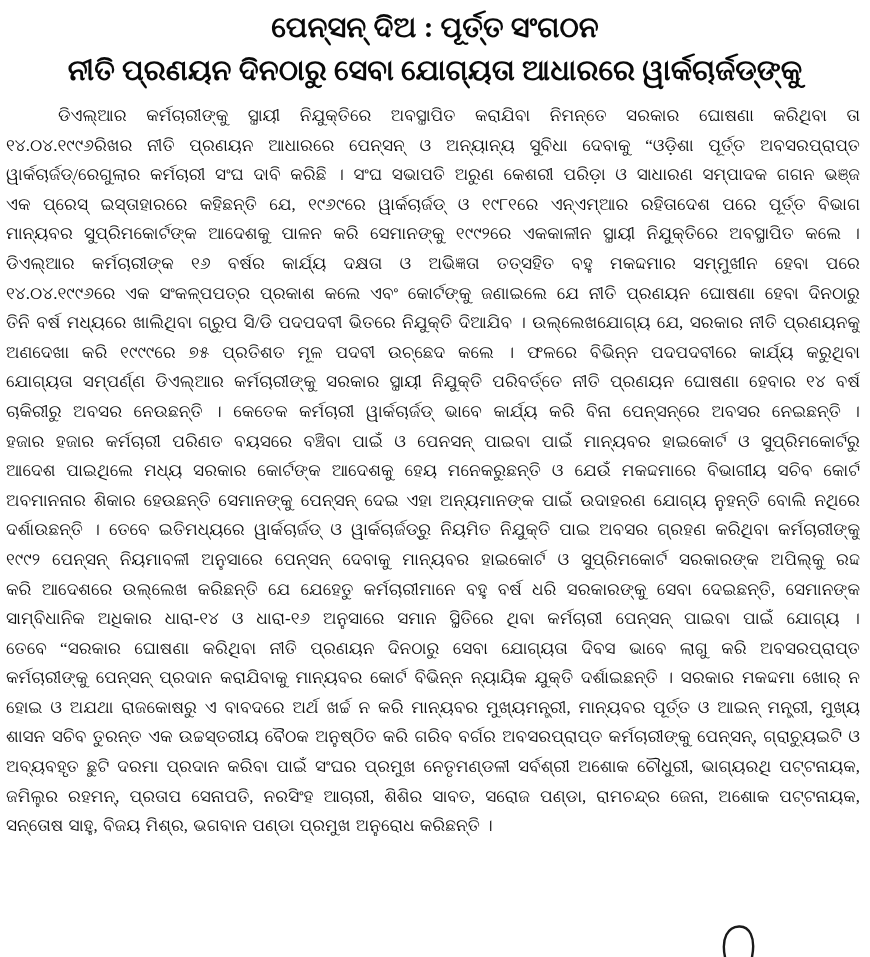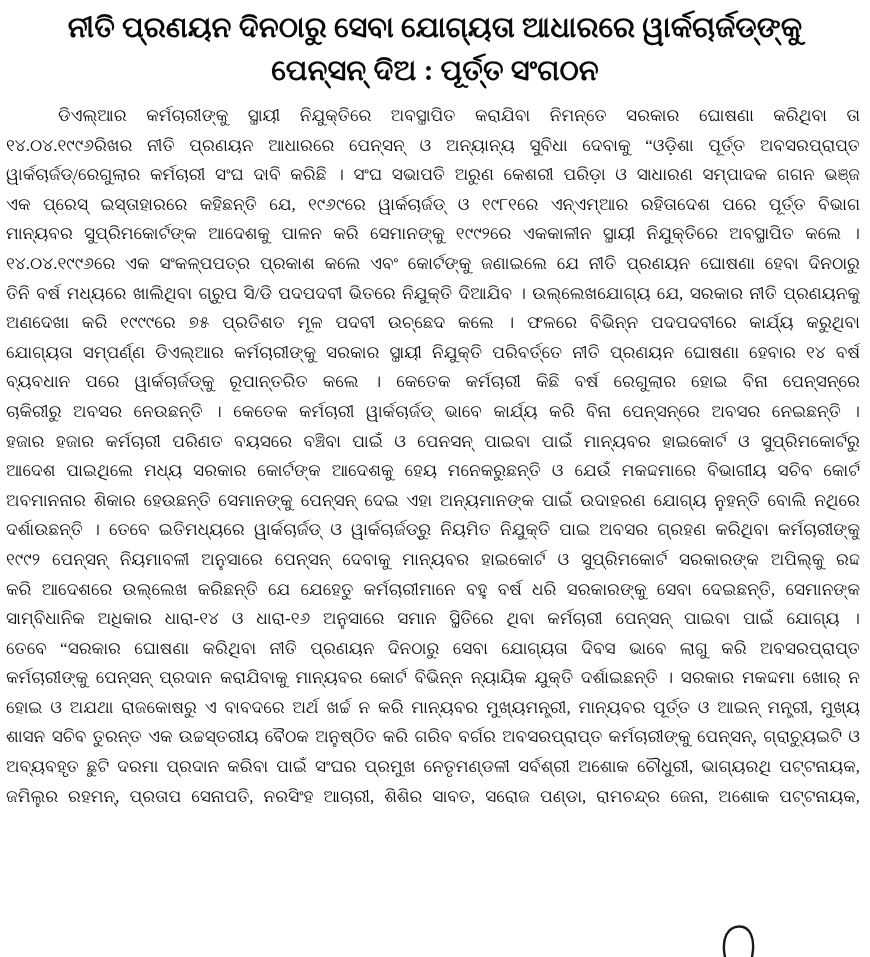--- a/index.html
+++ b/index.html
@@ -50,49 +50,50 @@
     height: 33px;
   }
   .hand-mark svg { display: block; width: 100%; height: 100%; }
 </style>
 </head>
 <body>
 
 <div class="page">
 
   <div class="headline">
+    <span class="hline">ପେନ୍ସନ୍  ଦିଅ : ପୂର୍ତ୍ତ ସଂଗଠନ</span>
     <span class="hline">ନୀତି ପ୍ରଣୟନ ଦିନଠାରୁ ସେବା ଯୋଗ୍ୟତା ଆଧାରରେ ୱାର୍କଚାର୍ଜଡ୍ଙ୍କୁ</span>
-    <span class="hline">ପେନ୍ସନ୍  ଦିଅ : ପୂର୍ତ୍ତ ସଂଗଠନ</span>
   </div>
 
   <div class="article-body">
       <div class="bodyline first">ଡିଏଲ୍ଆର କର୍ମଚାରୀଙ୍କୁ ସ୍ଥାୟୀ ନିଯୁକ୍ତିରେ ଅବସ୍ଥାପିତ କରାଯିବା ନିମନ୍ତେ ସରକାର ଘୋଷଣା କରିଥିବା ତା</div>
       <div class="bodyline">୧୪.୦୪.୧୯୯୬ରିଖର ନୀତି ପ୍ରଣୟନ ଆଧାରରେ ପେନ୍ସନ୍ ଓ ଅନ୍ୟାନ୍ୟ ସୁବିଧା ଦେବାକୁ “ଓଡ଼ିଶା ପୂର୍ତ୍ତ ଅବସରପ୍ରାପ୍ତ</div>
       <div class="bodyline">ୱାର୍କଚାର୍ଜଡ୍/ରେଗୁଲାର କର୍ମଚାରୀ ସଂଘ ଦାବି କରିଛି । ସଂଘ ସଭାପତି ଅରୁଣ କେଶରୀ ପରିଡ଼ା ଓ ସାଧାରଣ ସମ୍ପାଦକ ଗଗନ ଭଞ୍ଜ</div>
       <div class="bodyline">ଏକ ପ୍ରେସ୍ ଇସ୍ତାହାରରେ କହିଛନ୍ତି ଯେ, ୧୯୬୯ରେ ୱାର୍କଚାର୍ଜଡ୍ ଓ ୧୯୮୧ରେ ଏନ୍ଏମ୍ଆର ରହିତାଦେଶ ପରେ ପୂର୍ତ୍ତ ବିଭାଗ</div>
       <div class="bodyline">ମାନ୍ୟବର ସୁପ୍ରିମକୋର୍ଟଙ୍କ ଆଦେଶକୁ ପାଳନ କରି ସେମାନଙ୍କୁ ୧୯୯୨ରେ ଏକକାଳୀନ ସ୍ଥାୟୀ ନିଯୁକ୍ତିରେ ଅବସ୍ଥାପିତ କଲେ ।</div>
+      <div class="bodyline">ଡିଏଲ୍ଆର କର୍ମଚାରୀଙ୍କ ୧୬ ବର୍ଷର କାର୍ଯ୍ୟ ଦକ୍ଷତା ଓ ଅଭିଜ୍ଞତା ତତ୍ସହିତ ବହୁ ମକଦ୍ଦମାର ସମ୍ମୁଖୀନ ହେବା ପରେ</div>
       <div class="bodyline">୧୪.୦୪.୧୯୯୬ରେ ଏକ ସଂକଳ୍ପପତ୍ର ପ୍ରକାଶ କଲେ ଏବଂ କୋର୍ଟଙ୍କୁ ଜଣାଇଲେ ଯେ ନୀତି ପ୍ରଣୟନ ଘୋଷଣା ହେବା ଦିନଠାରୁ</div>
       <div class="bodyline">ତିନି ବର୍ଷ ମଧ୍ୟରେ ଖାଲିଥିବା ଗ୍ରୁପ ସି/ଡି ପଦପଦବୀ ଭିତରେ ନିଯୁକ୍ତି ଦିଆଯିବ । ଉଲ୍ଲେଖଯୋଗ୍ୟ ଯେ, ସରକାର ନୀତି ପ୍ରଣୟନକୁ</div>
       <div class="bodyline">ଅଣଦେଖା କରି ୧୯୯୯ରେ ୭୫ ପ୍ରତିଶତ ମୂଳ ପଦବୀ ଉଚ୍ଛେଦ କଲେ । ଫଳରେ ବିଭିନ୍ନ ପଦପଦବୀରେ କାର୍ଯ୍ୟ କରୁଥିବା</div>
       <div class="bodyline">ଯୋଗ୍ୟତା ସମ୍ପର୍ଣ୍ଣ ଡିଏଲ୍ଆର କର୍ମଚାରୀଙ୍କୁ ସରକାର ସ୍ଥାୟୀ ନିଯୁକ୍ତି ପରିବର୍ତ୍ତେ ନୀତି ପ୍ରଣୟନ ଘୋଷଣା ହେବାର ୧୪ ବର୍ଷ</div>
-      <div class="bodyline">ବ୍ୟବଧାନ ପରେ ୱାର୍କଚାର୍ଜଡ୍କୁ ରୂପାନ୍ତରିତ କଲେ । କେତେକ କର୍ମଚାରୀ କିଛି ବର୍ଷ ରେଗୁଲାର ହୋଇ ବିନା ପେନ୍ସନ୍ରେ</div>
       <div class="bodyline">ଚାକିରୀରୁ ଅବସର ନେଉଛନ୍ତି । କେତେକ କର୍ମଚାରୀ ୱାର୍କଚାର୍ଜଡ୍ ଭାବେ କାର୍ଯ୍ୟ କରି ବିନା ପେନ୍ସନ୍ରେ ଅବସର ନେଇଛନ୍ତି ।</div>
       <div class="bodyline">ହଜାର ହଜାର କର୍ମଚାରୀ ପରିଣତ ବୟସରେ ବଞ୍ଚିବା ପାଇଁ ଓ ପେନସନ୍ ପାଇବା ପାଇଁ ମାନ୍ୟବର ହାଇକୋର୍ଟ ଓ ସୁପ୍ରିମକୋର୍ଟରୁ</div>
       <div class="bodyline">ଆଦେଶ ପାଇଥିଲେ ମଧ୍ୟ ସରକାର କୋର୍ଟଙ୍କ ଆଦେଶକୁ ହେୟ ମନେକରୁଛନ୍ତି ଓ ଯେଉଁ ମକଦ୍ଦମାରେ ବିଭାଗୀୟ ସଚିବ କୋର୍ଟ</div>
       <div class="bodyline">ଅବମାନନାର ଶିକାର ହେଉଛନ୍ତି ସେମାନଙ୍କୁ ପେନ୍ସନ୍ ଦେଇ ଏହା  ଅନ୍ୟମାନଙ୍କ ପାଇଁ ଉଦାହରଣ ଯୋଗ୍ୟ ନୁହନ୍ତି ବୋଲି ନଥିରେ</div>
       <div class="bodyline">ଦର୍ଶାଉଛନ୍ତି । ତେବେ ଇତିମଧ୍ୟରେ ୱାର୍କଚାର୍ଜଡ୍ ଓ ୱାର୍କଚାର୍ଜଡ୍ରୁ ନିୟମିତ ନିଯୁକ୍ତି ପାଇ ଅବସର ଗ୍ରହଣ କରିଥିବା କର୍ମଚାରୀଙ୍କୁ</div>
       <div class="bodyline">୧୯୯୨ ପେନ୍ସନ୍ ନିୟମାବଳୀ ଅନୁସାରେ ପେନ୍ସନ୍ ଦେବାକୁ ମାନ୍ୟବର ହାଇକୋର୍ଟ ଓ ସୁପ୍ରିମକୋର୍ଟ ସରକାରଙ୍କ ଅପିଲ୍କୁ ରଦ୍ଦ</div>
       <div class="bodyline">କରି ଆଦେଶରେ ଉଲ୍ଲେଖ କରିଛନ୍ତି ଯେ ଯେହେତୁ କର୍ମଚାରୀମାନେ ବହୁ ବର୍ଷ ଧରି ସରକାରଙ୍କୁ ସେବା ଦେଇଛନ୍ତି, ସେମାନଙ୍କ</div>
       <div class="bodyline">ସାମ୍ବିଧାନିକ  ଅଧିକାର ଧାରା-୧୪ ଓ ଧାରା-୧୬ ଅନୁସାରେ ସମାନ ସ୍ଥିତିରେ ଥିବା କର୍ମଚାରୀ ପେନ୍ସନ୍ ପାଇବା ପାଇଁ ଯୋଗ୍ୟ ।</div>
       <div class="bodyline">ତେବେ “ସରକାର ଘୋଷଣା କରିଥିବା ନୀତି ପ୍ରଣୟନ ଦିନଠାରୁ ସେବା ଯୋଗ୍ୟତା ଦିବସ ଭାବେ ଲାଗୁ କରି ଅବସରପ୍ରାପ୍ତ</div>
       <div class="bodyline">କର୍ମଚାରୀଙ୍କୁ ପେନ୍ସନ୍ ପ୍ରଦାନ କରାଯିବାକୁ ମାନ୍ୟବର କୋର୍ଟ ବିଭିନ୍ନ ନ୍ୟାୟିକ ଯୁକ୍ତି ଦର୍ଶାଇଛନ୍ତି । ସରକାର ମକଦ୍ଦମା ଖୋର୍ ନ</div>
       <div class="bodyline">ହୋଇ ଓ ଅଯଥା ରାଜକୋଷରୁ ଏ ବାବଦରେ ଅର୍ଥ ଖର୍ଚ୍ଚ ନ କରି ମାନ୍ୟବର ମୁଖ୍ୟମନ୍ତ୍ରୀ, ମାନ୍ୟବର ପୂର୍ତ୍ତ ଓ ଆଇନ୍ ମନ୍ତ୍ରୀ, ମୁଖ୍ୟ</div>
       <div class="bodyline">ଶାସନ ସଚିବ ତୁରନ୍ତ ଏକ ଉଚ୍ଚସ୍ତରୀୟ ବୈଠକ ଅନୁଷ୍ଠିତ କରି ଗରିବ ବର୍ଗର ଅବସରପ୍ରାପ୍ତ କର୍ମଚାରୀଙ୍କୁ ପେନ୍ସନ୍, ଗ୍ରାଚ୍ୟୁଇଟି ଓ</div>
       <div class="bodyline">ଅବ୍ୟବହୃତ ଛୁଟି ଦରମା ପ୍ରଦାନ କରିବା ପାଇଁ ସଂଘର ପ୍ରମୁଖ ନେତୃମଣ୍ଡଳୀ ସର୍ବଶ୍ରୀ ଅଶୋକ ଚୌଧୁରୀ, ଭାଗ୍ୟରଥି ପଟ୍ଟନାୟକ,</div>
       <div class="bodyline">ଜମିଲୁର ରହମନ୍, ପ୍ରତାପ ସେନାପତି, ନରସିଂହ ଆଚାରୀ, ଶିଶିର ସାବତ, ସରୋଜ ପଣ୍ଡା, ରାମଚନ୍ଦ୍ର ଜେନା, ଅଶୋକ ପଟ୍ଟନାୟକ,</div>
+      <div class="bodyline last">ସନ୍ତୋଷ ସାହୁ, ବିଜୟ ମିଶ୍ର, ଭଗବାନ ପଣ୍ଡା ପ୍ରମୁଖ ଅନୁରୋଧ କରିଛନ୍ତି ।</div>
     </div>
 
   <div class="hand-mark">
     <svg viewBox="0 0 46 33" xmlns="http://www.w3.org/2000/svg">
       <path d="M7,33 C3,14 10,3 21,2.5 C31,2 38,13 34,33" fill="none" stroke="#1a1a1a" stroke-width="2.4" stroke-linecap="round"></path>
     </svg>
   </div>
 
 </div>
 

